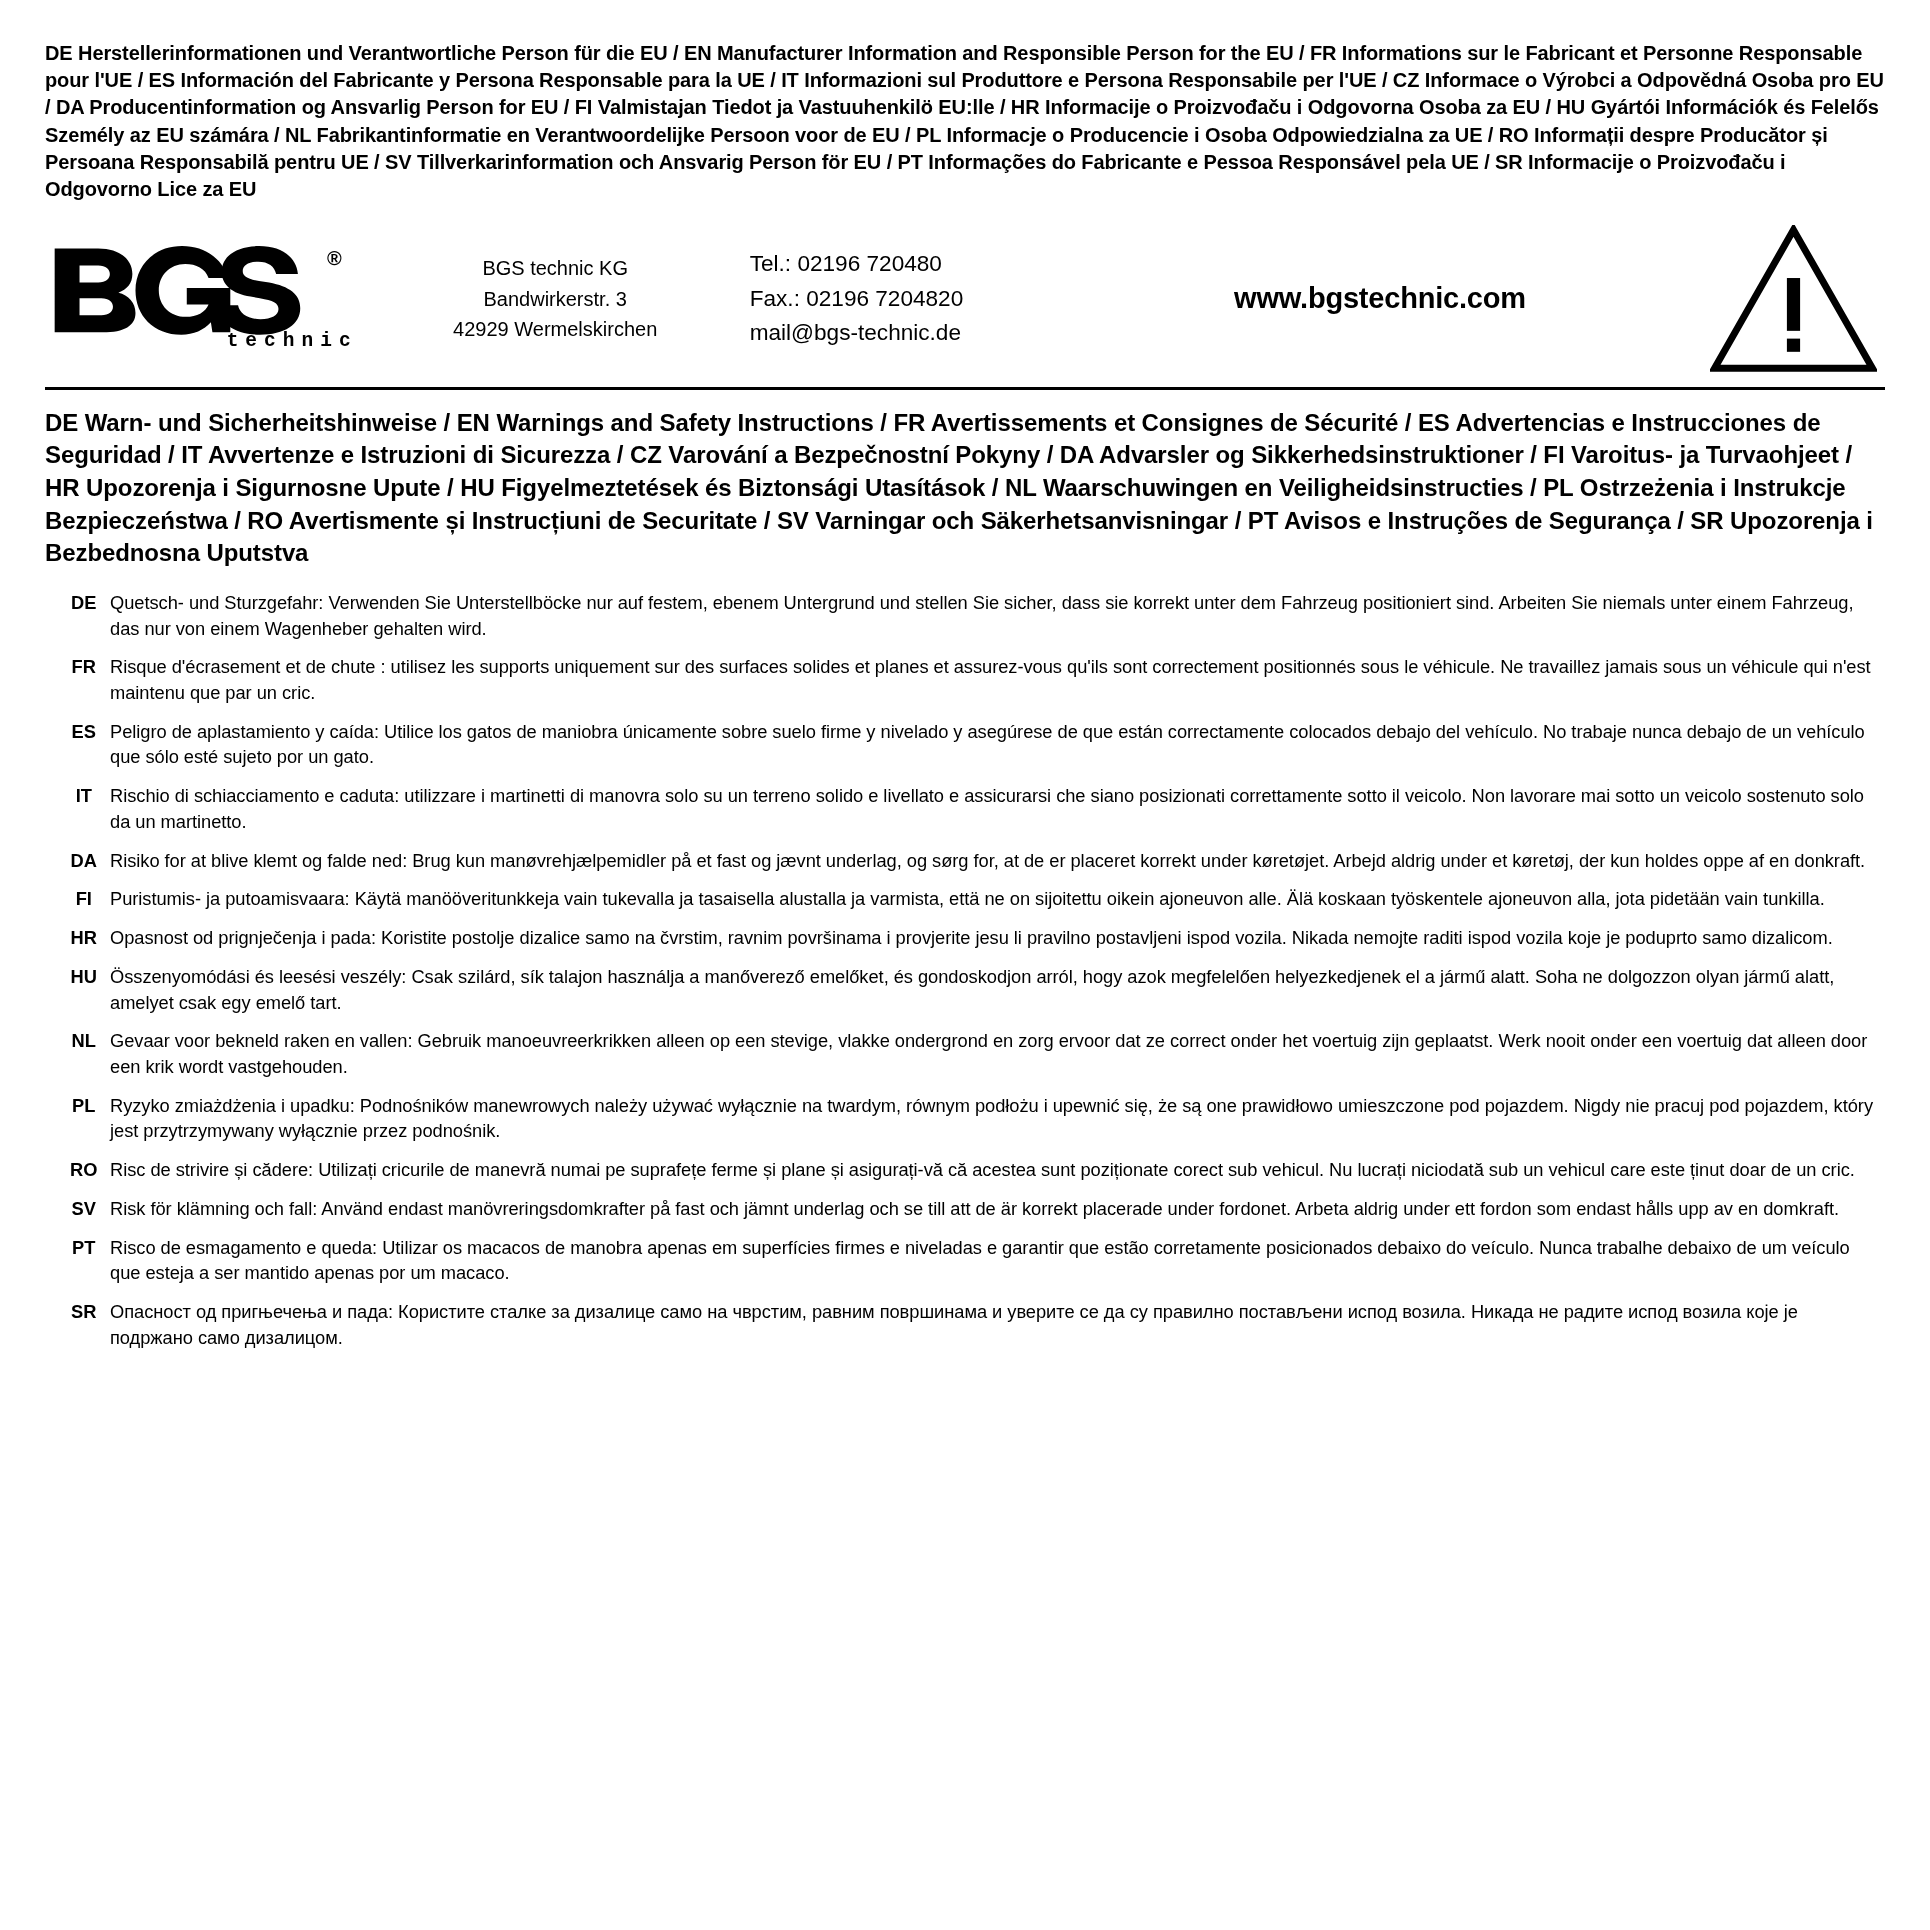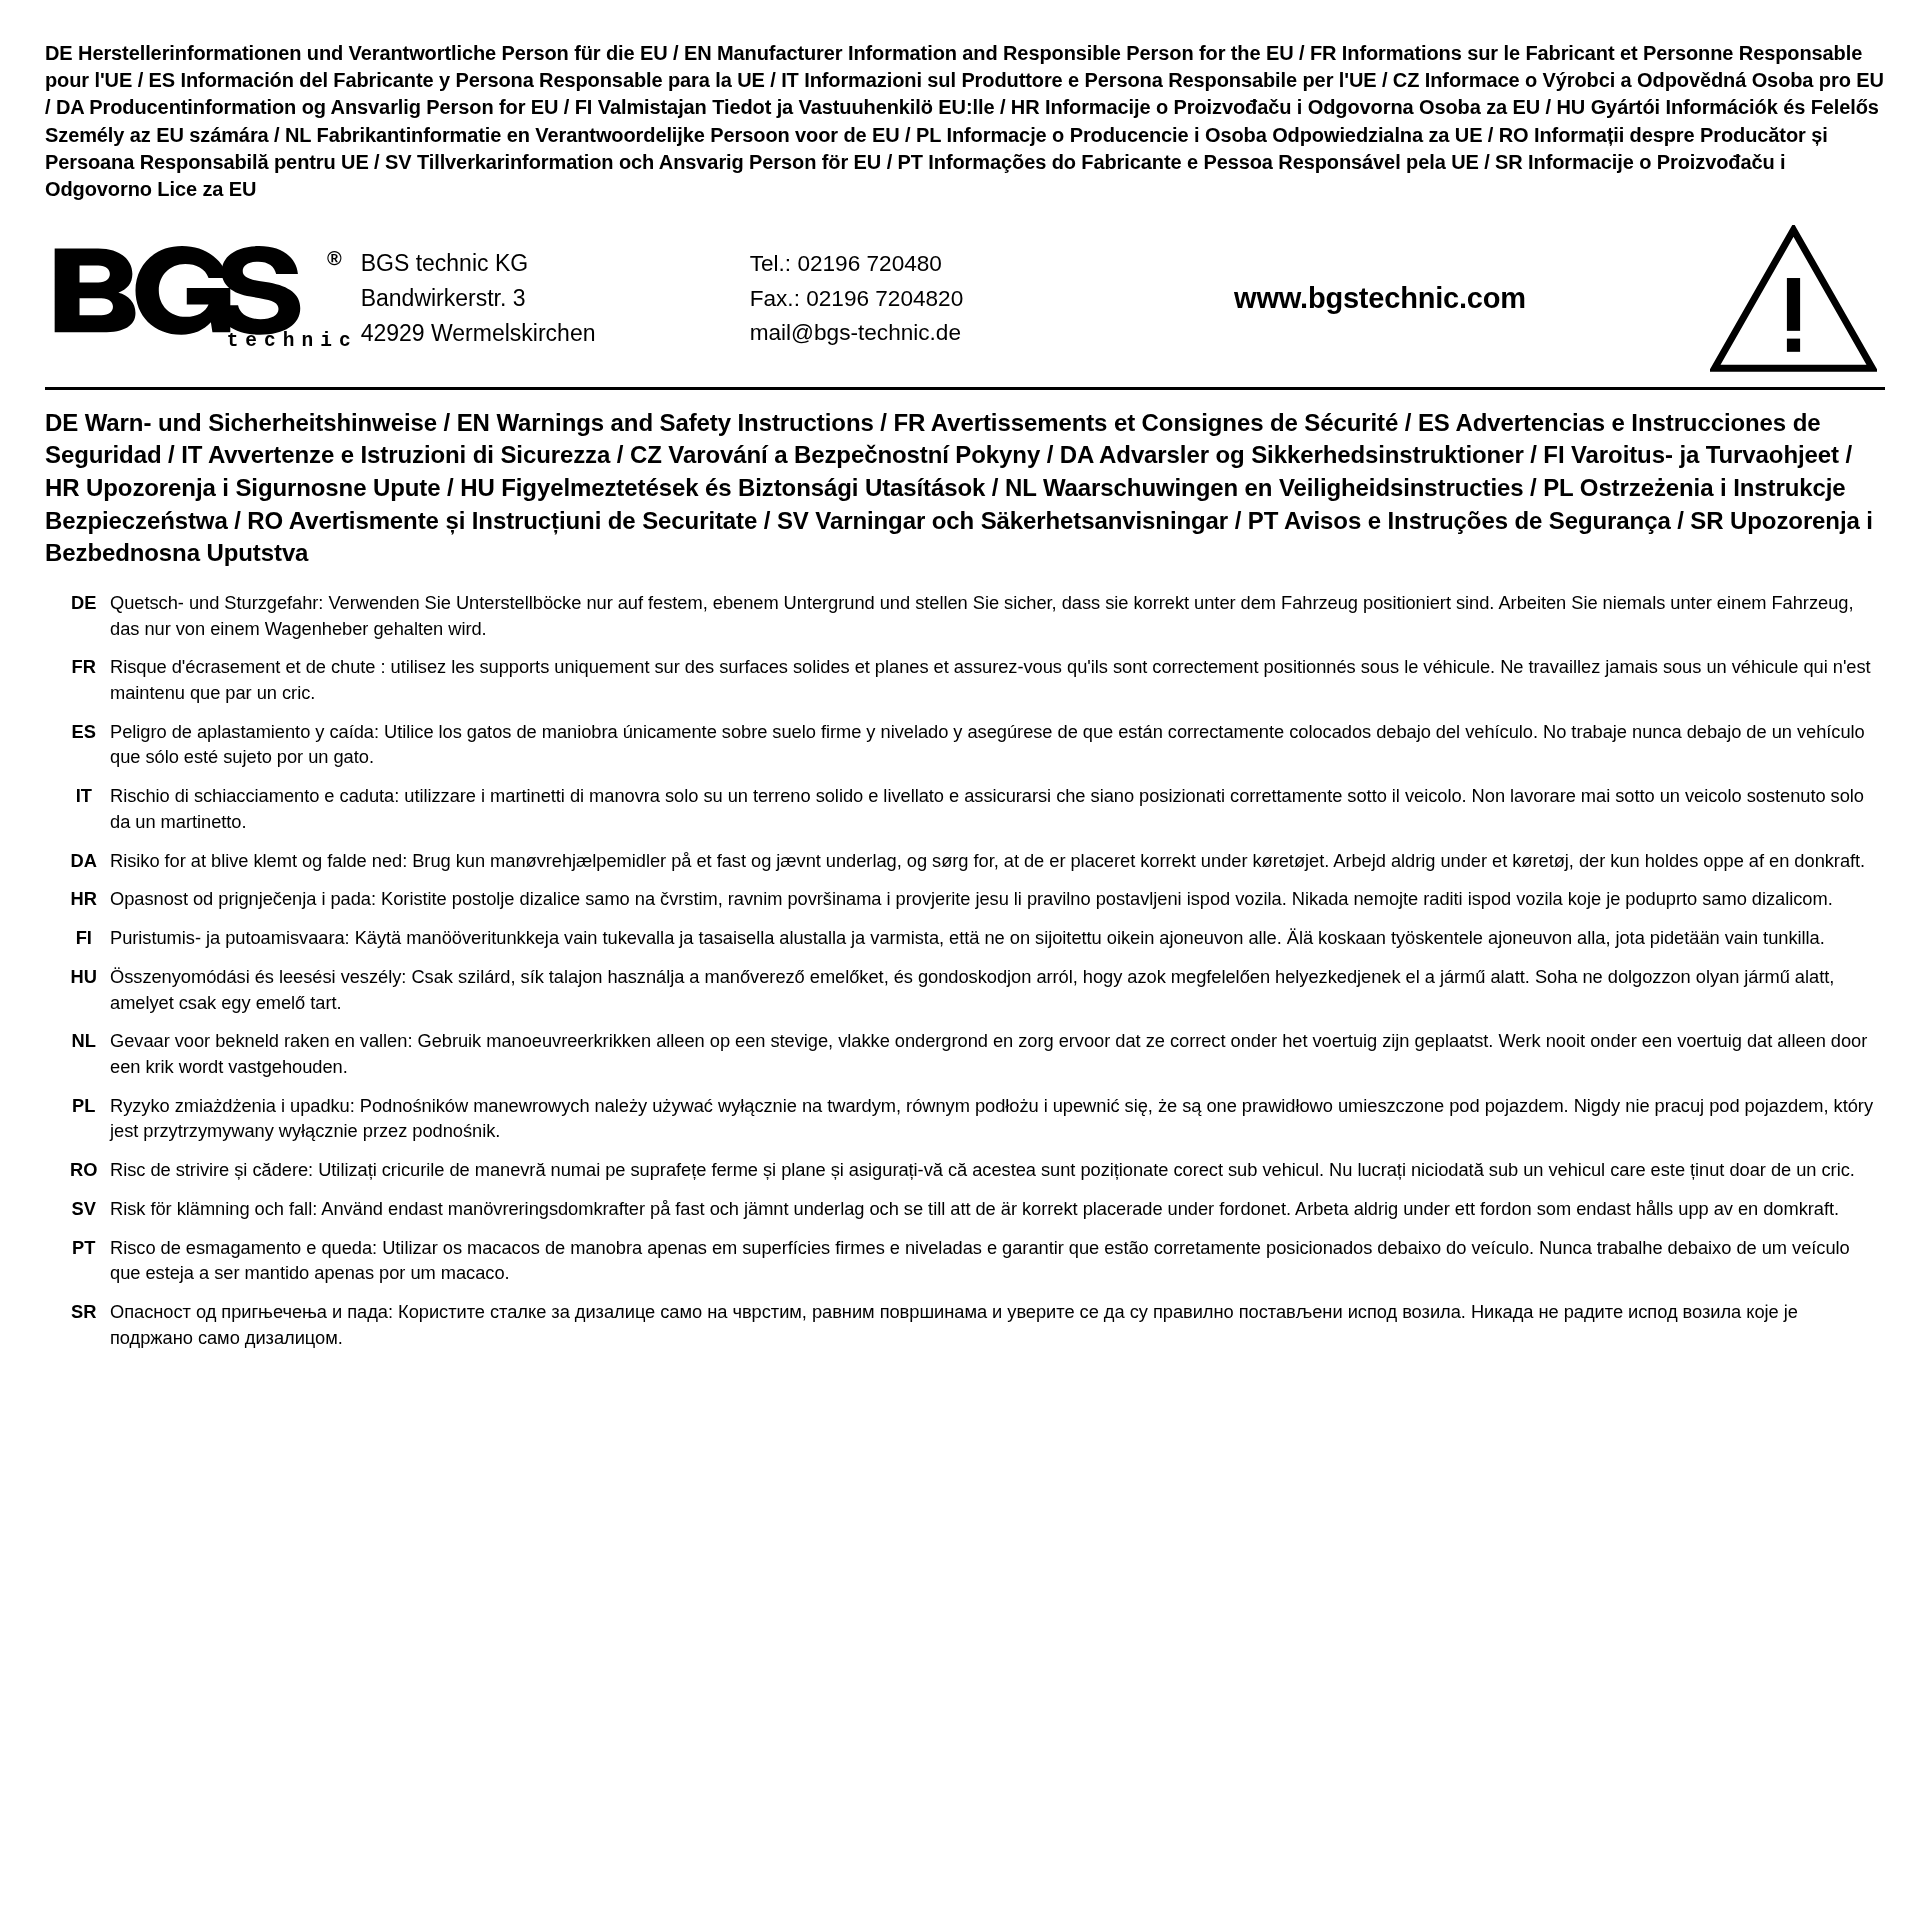--- a/index.html
+++ b/index.html
@@ -59,22 +59,23 @@
     font-size: 19.5px;
     font-weight: bold;
     letter-spacing: 7px;
     text-align: right;
     padding-right: 3.1px;
     margin-top: -7.8px;
     font-family: Liberation Mono, monospace;
   }
   .addr-block {
     flex: 0 0 389px;
-    font-size: 23px;
+    font-size: 20px;
     line-height: 1.52;
+    text-align: center;
   }
   .contact-block {
     flex: 0 0 366px;
     font-size: 22.6px;
     line-height: 1.52;
   }
   .web-block {
     flex: 1 1 auto;
     text-align: center;
     font-size: 29px;
@@ -189,28 +190,28 @@
     </div>
     <div class="lang-row">
       <div class="lang-code">IT</div>
       <div class="lang-text">Rischio di schiacciamento e caduta: utilizzare i martinetti di manovra solo su un terreno solido e livellato e assicurarsi che siano posizionati correttamente sotto il veicolo. Non lavorare mai sotto un veicolo sostenuto solo da un martinetto.</div>
     </div>
     <div class="lang-row">
       <div class="lang-code">DA</div>
       <div class="lang-text">Risiko for at blive klemt og falde ned: Brug kun manøvrehjælpemidler på et fast og jævnt underlag, og sørg for, at de er placeret korrekt under køretøjet. Arbejd aldrig under et køretøj, der kun holdes oppe af en donkraft.</div>
     </div>
     <div class="lang-row">
+      <div class="lang-code">FI</div>
+      <div class="lang-text">Puristumis- ja putoamisvaara: Käytä manööveritunkkeja vain tukevalla ja tasaisella alustalla ja varmista, että ne on sijoitettu oikein ajoneuvon alle. Älä koskaan työskentele ajoneuvon alla, jota pidetään vain tunkilla.</div>
+    </div>
+    <div class="lang-row">
       <div class="lang-code">HR</div>
       <div class="lang-text">Opasnost od prignječenja i pada: Koristite postolje dizalice samo na čvrstim, ravnim površinama i provjerite jesu li pravilno postavljeni ispod vozila. Nikada nemojte raditi ispod vozila koje je poduprto samo dizalicom.</div>
     </div>
     <div class="lang-row">
-      <div class="lang-code">FI</div>
-      <div class="lang-text">Puristumis- ja putoamisvaara: Käytä manööveritunkkeja vain tukevalla ja tasaisella alustalla ja varmista, että ne on sijoitettu oikein ajoneuvon alle. Älä koskaan työskentele ajoneuvon alla, jota pidetään vain tunkilla.</div>
-    </div>
-    <div class="lang-row">
       <div class="lang-code">HU</div>
       <div class="lang-text">Összenyomódási és leesési veszély: Csak szilárd, sík talajon használja a manőverező emelőket, és gondoskodjon arról, hogy azok megfelelően helyezkedjenek el a jármű alatt. Soha ne dolgozzon olyan jármű alatt, amelyet csak egy emelő tart.</div>
     </div>
     <div class="lang-row">
       <div class="lang-code">NL</div>
       <div class="lang-text">Gevaar voor bekneld raken en vallen: Gebruik manoeuvreerkrikken alleen op een stevige, vlakke ondergrond en zorg ervoor dat ze correct onder het voertuig zijn geplaatst. Werk nooit onder een voertuig dat alleen door een krik wordt vastgehouden.</div>
     </div>
     <div class="lang-row">
       <div class="lang-code">PL</div>
       <div class="lang-text">Ryzyko zmiażdżenia i upadku: Podnośników manewrowych należy używać wyłącznie na twardym, równym podłożu i upewnić się, że są one prawidłowo umieszczone pod pojazdem. Nigdy nie pracuj pod pojazdem, który jest przytrzymywany wyłącznie przez podnośnik.</div>

